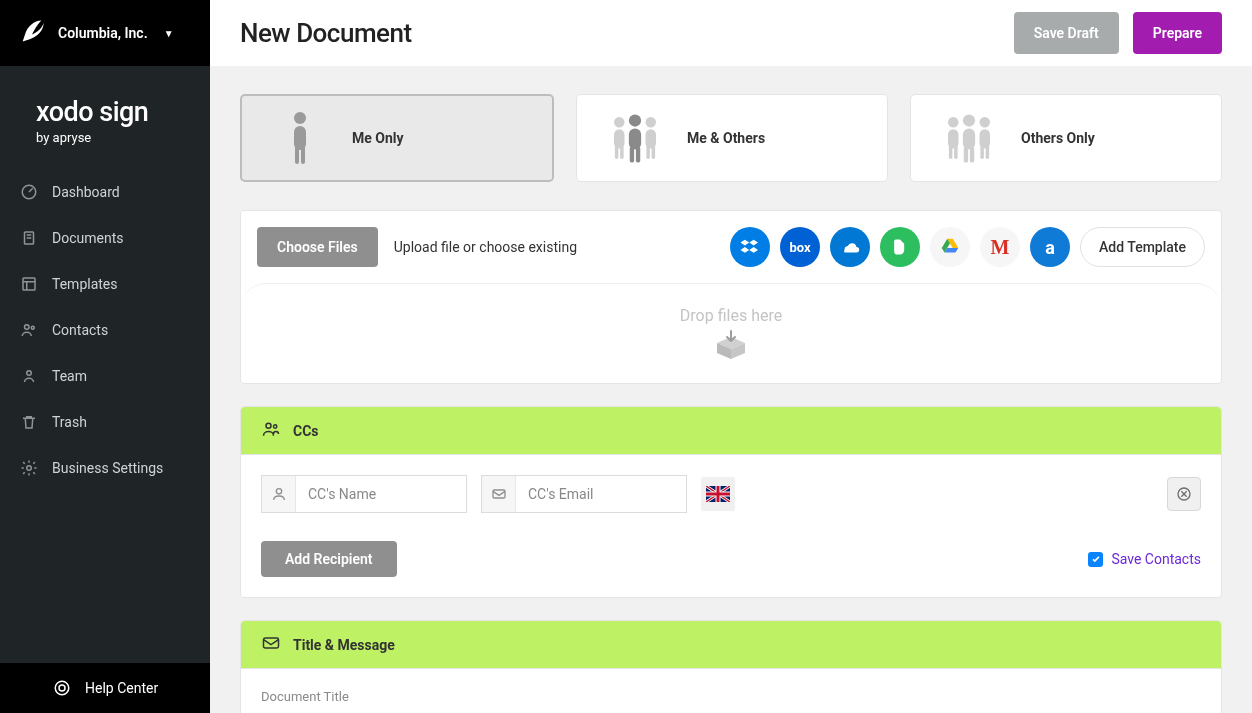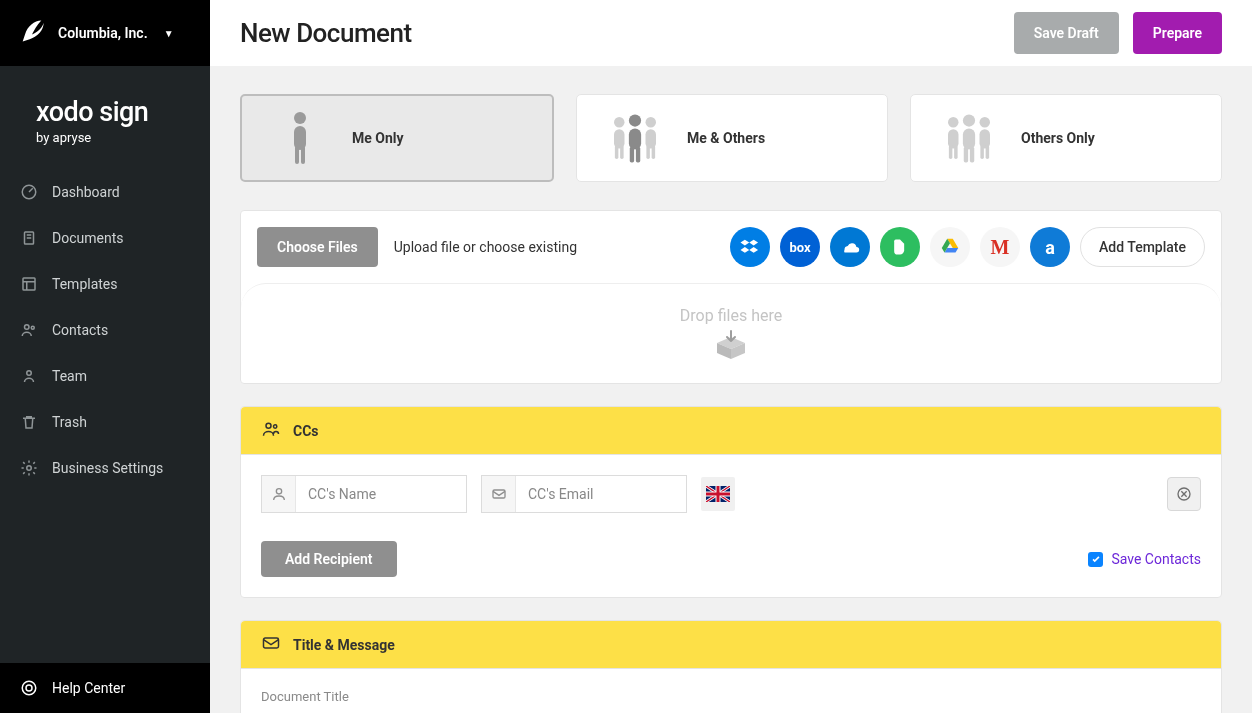--- a/index.html
+++ b/index.html
@@ -11,21 +11,21 @@
   .org-header { height: 66px; background: #000; display:flex; align-items:center; padding: 0 18px; gap: 12px;}
   .feather-logo { color:#fff; }
   .org-name { color:#fff; font-size:14px; font-weight:600; }
   .org-caret { color:#fff; font-size:10px; margin-left:4px;}
   .brand-block { padding: 30px 0 24px 36px; }
   .brand-block .main { color:#fff; font-size:27px; font-weight:500; letter-spacing:-0.5px;}
   .brand-block .sub { color:#fff; font-size:13px; font-weight:400; margin-top:2px;}
   .nav { display:flex; flex-direction:column; }
   .nav-item { display:flex; align-items:center; gap: 14px; padding: 14px 20px; color:#cfd3d4; font-size:14px; cursor:pointer;}
   .nav-icon { width:18px; height:18px; display:inline-flex; align-items:center; justify-content:center; color:#8f9597;}
-  .sidebar-footer { margin-top:auto; background:#000; }
+  .sidebar-footer { margin-top:auto; background:#000;padding-left:33px; }
   .sidebar-footer .nav-item { padding: 16px 20px; color:#fff; }
 
   
   .main { flex:1; display:flex; flex-direction:column; overflow:hidden;}
   .topbar { height:66px; background:#fff; display:flex; align-items:center; padding: 0 30px; border-bottom:0; }
   .page-title { font-size:26px; font-weight:500; color:#222; letter-spacing:-0.5px;}
   .topbar-actions { margin-left:auto; display:flex; gap:14px;}
   .btn { border:none; border-radius:4px; height:42px; padding: 0 20px; font-size:14px; font-weight:600; cursor:pointer;}
   .btn-muted { background:#a8abac; color:#fff; }
   .btn-primary { background:#a21caf; color:#fff; }
@@ -43,21 +43,21 @@
   .upload-top { display:flex; align-items:center; gap:16px; padding:16px 16px;}
   .btn-gray { background:#8f8f8f; color:#fff; }
   .upload-hint { color:#333; font-size:14px;}
   .cloud-row { margin-left:auto; display:flex; align-items:center; gap:10px;}
   .cloud-btn { width:40px; height:40px; border-radius:50%; display:flex; align-items:center; justify-content:center; color:#fff; font-size:13px; font-weight:700; cursor:pointer;}
   .btn-outline { background:#fff; border:1px solid #e1e1e1; color:#333; border-radius:22px; height:40px; padding:0 18px; font-size:14px; font-weight:500;}
   .dropzone { height:100px; border-top:1px solid #eee; display:flex; flex-direction:column; align-items:center; justify-content:center; color:#c4c4c4; font-size:16px; gap:4px;border-radius:25px;}
   .dropzone svg { color:#c4c4c4;}
 
   
-  .section-header { background:#fde047; border-bottom:1px solid #e4e4e4; border-top-left-radius:4px; border-top-right-radius:4px; padding:12px 20px; display:flex; align-items:center; gap:12px; font-weight:700; font-size:14px; color:#333;}
+  .section-header { background:#bef264; border-bottom:1px solid #e4e4e4; border-top-left-radius:4px; border-top-right-radius:4px; padding:12px 20px; display:flex; align-items:center; gap:12px; font-weight:700; font-size:14px; color:#333;}
   .section-body { padding:20px;}
   .cc-row { display:flex; align-items:center; gap:14px;}
   .input-group { display:flex; border:1px solid #dcdcdc; border-radius:0; overflow:hidden; background:#fff;}
   .input-addon { width:34px; background:#f6f6f6; border-right:1px solid #e7e7e7; display:flex; align-items:center; justify-content:center; color:#8f8f8f;}
   .text-input { border:none; outline:none; padding:0 12px; height:36px; font-size:14px;}
   .text-input::placeholder { color:#888; }
   .flag-chip { width:34px; height:34px; background:#f0f0f0; border-radius:2px; display:flex; align-items:center; justify-content:center;}
   .icon-btn { width:34px; height:34px; background:#f0f0f0; border:1px solid #d8d8d8; border-radius:4px; display:flex; align-items:center; justify-content:center; color:#6f6f6f; cursor:pointer; margin-left:auto;}
   .add-row { display:flex; align-items:center; margin-top:28px;}
   .btn-mid { background:#8f8f8f; color:#fff; border:none; border-radius:4px; height:36px; padding:0 24px; font-size:14px; font-weight:600; cursor:pointer;}

